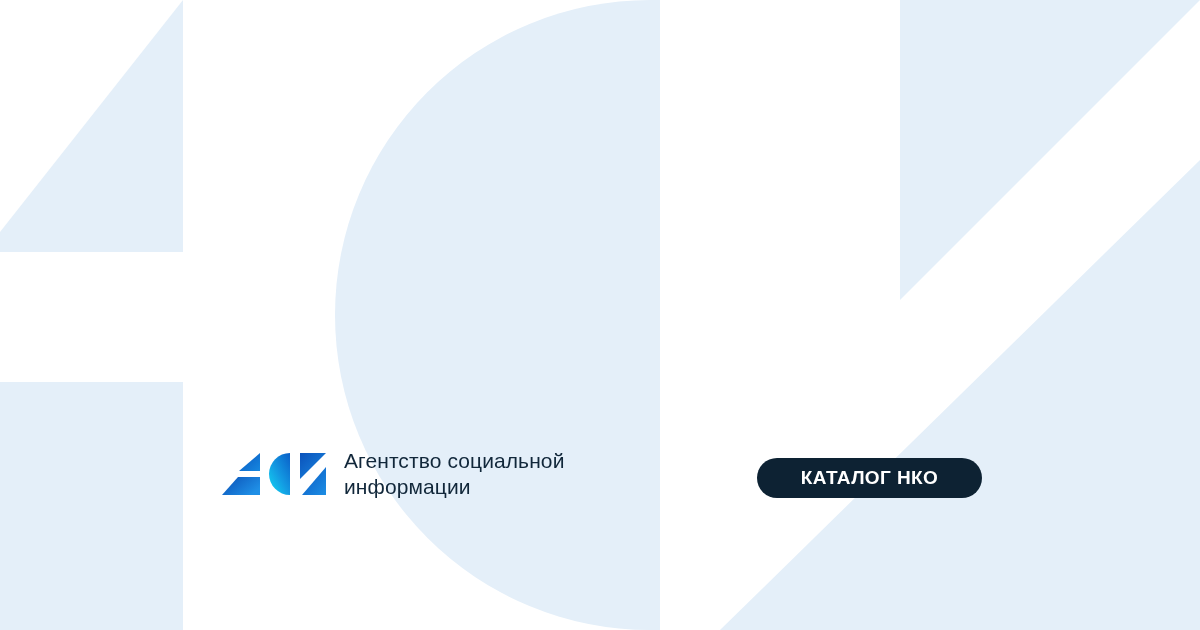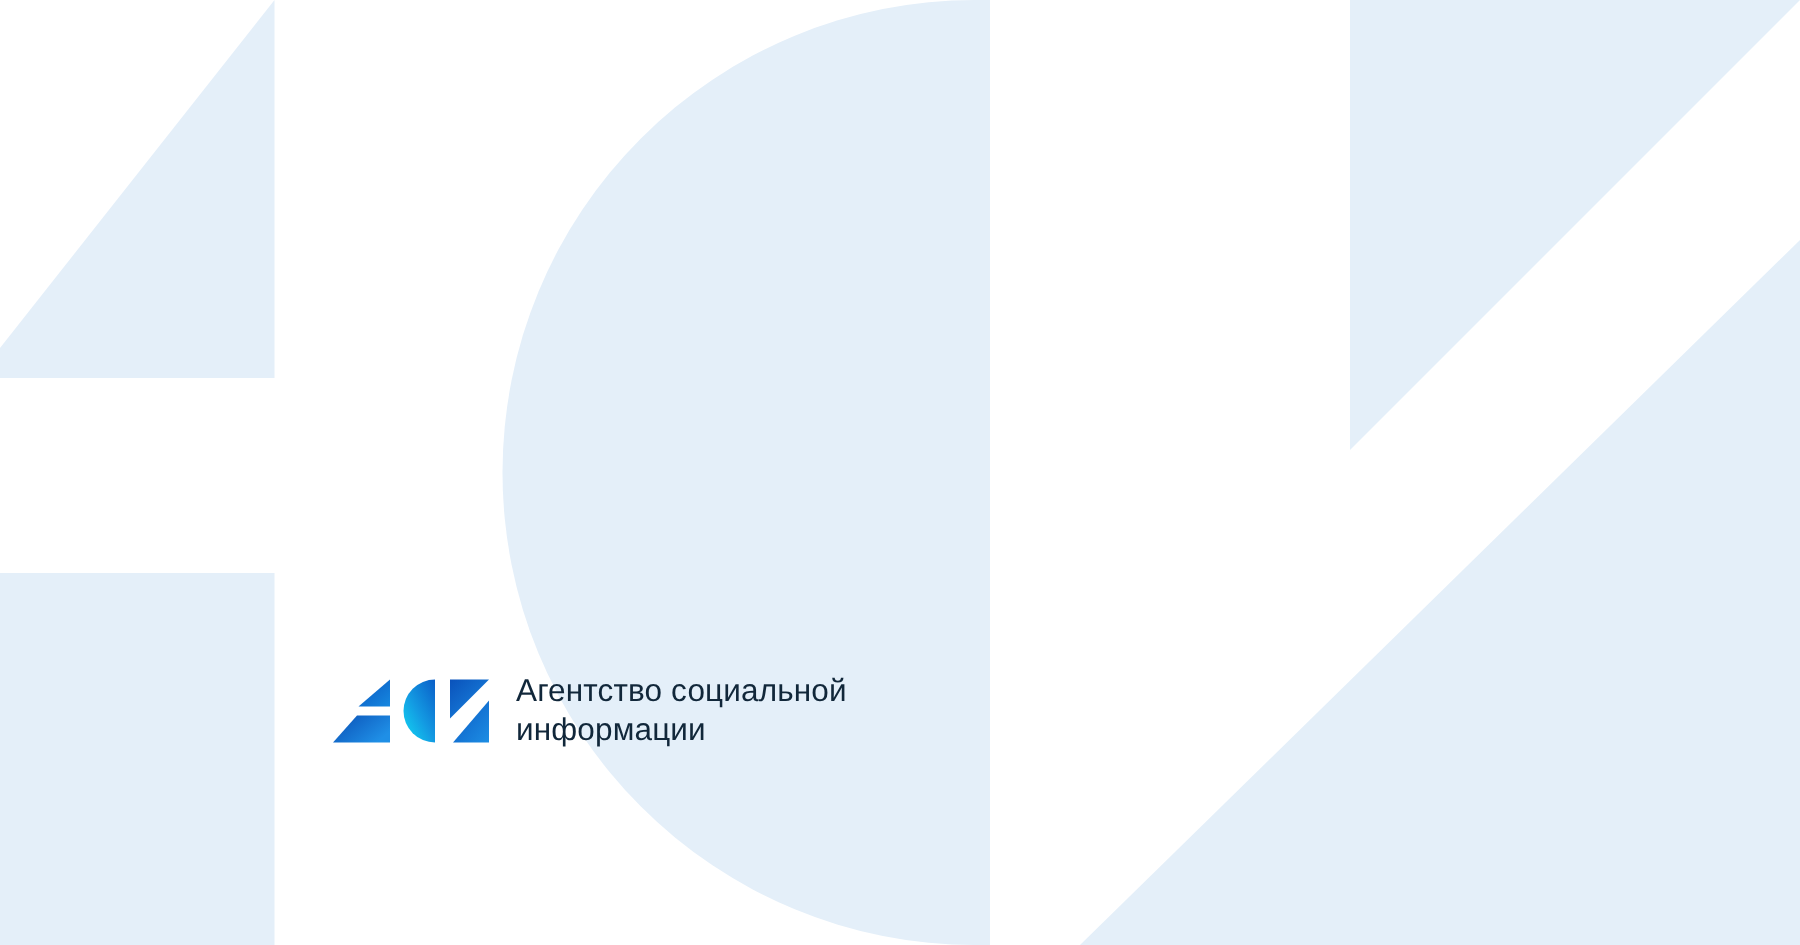--- a/index.html
+++ b/index.html
@@ -155,14 +155,15 @@
 
       <polygon points="78,4 104,4 78,30" fill="url(#gI1)"></polygon>
 
       <polygon points="104,18 104,46 80,46" fill="url(#gI2)"></polygon>
     </svg>
 
     <div class="brand-text">Агентство социальной
 информации</div>
   </div>
 
+  <a class="cta" href="#">КАТАЛОГ НКО</a>
 
 </div>
 
 </body></html>

